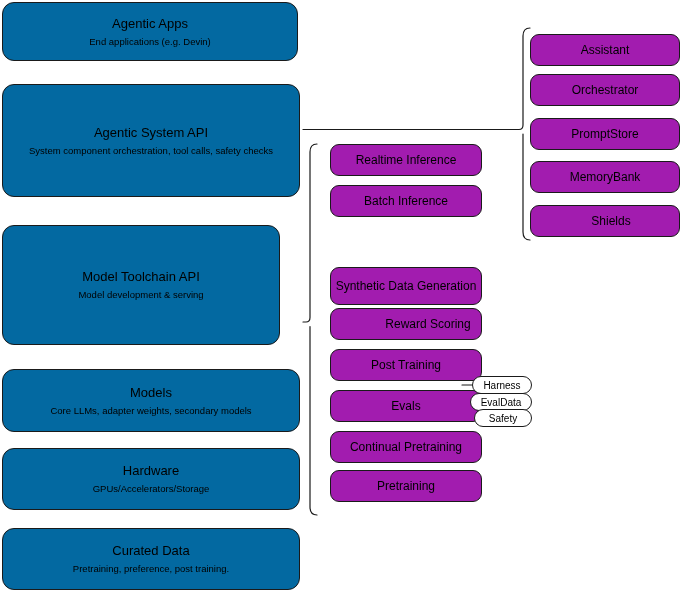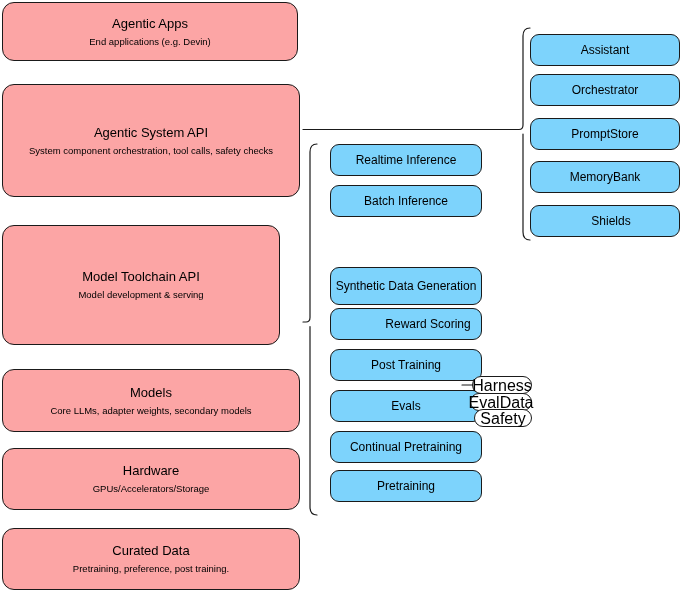--- a/index.html
+++ b/index.html
@@ -17,21 +17,21 @@
     height: 591px;
     background: #ffffff;
     overflow: hidden;
   }
   
   .layer-box {
     position: absolute;
     box-sizing: border-box;
     border: 1.2px solid #1a1a1a;
     border-radius: 12px;
-    background: #fca5a5;
+    background: #0369a1;
     display: flex;
     flex-direction: column;
     align-items: center;
     justify-content: center;
     text-align: center;
     padding: 0 8px;
   }
   .layer-title {
     font-size: 13px;
     line-height: 17px;
@@ -44,40 +44,40 @@
     color: #000;
     margin-top: 3px;
     white-space: nowrap;
   }
   
   .cap-box {
     position: absolute;
     box-sizing: border-box;
     border: 1.2px solid #1a1a1a;
     border-radius: 9px;
-    background: #7dd3fc;
+    background: #a21caf;
     display: flex;
     align-items: center;
     justify-content: center;
     font-size: 12px;
     line-height: 15px;
     color: #000;
     white-space: nowrap;
   }
   
   .pill {
     position: absolute;
     box-sizing: border-box;
     border: 1.2px solid #1a1a1a;
     border-radius: 999px;
     background: #ffffff;
     display: flex;
     align-items: center;
     justify-content: center;
-    font-size: 16px;
+    font-size: 10px;
     line-height: 13px;
     color: #000;
     white-space: nowrap;
   }
   
   #connectors {
     position: absolute;
     left: 0;
     top: 0;
     width: 682px;

